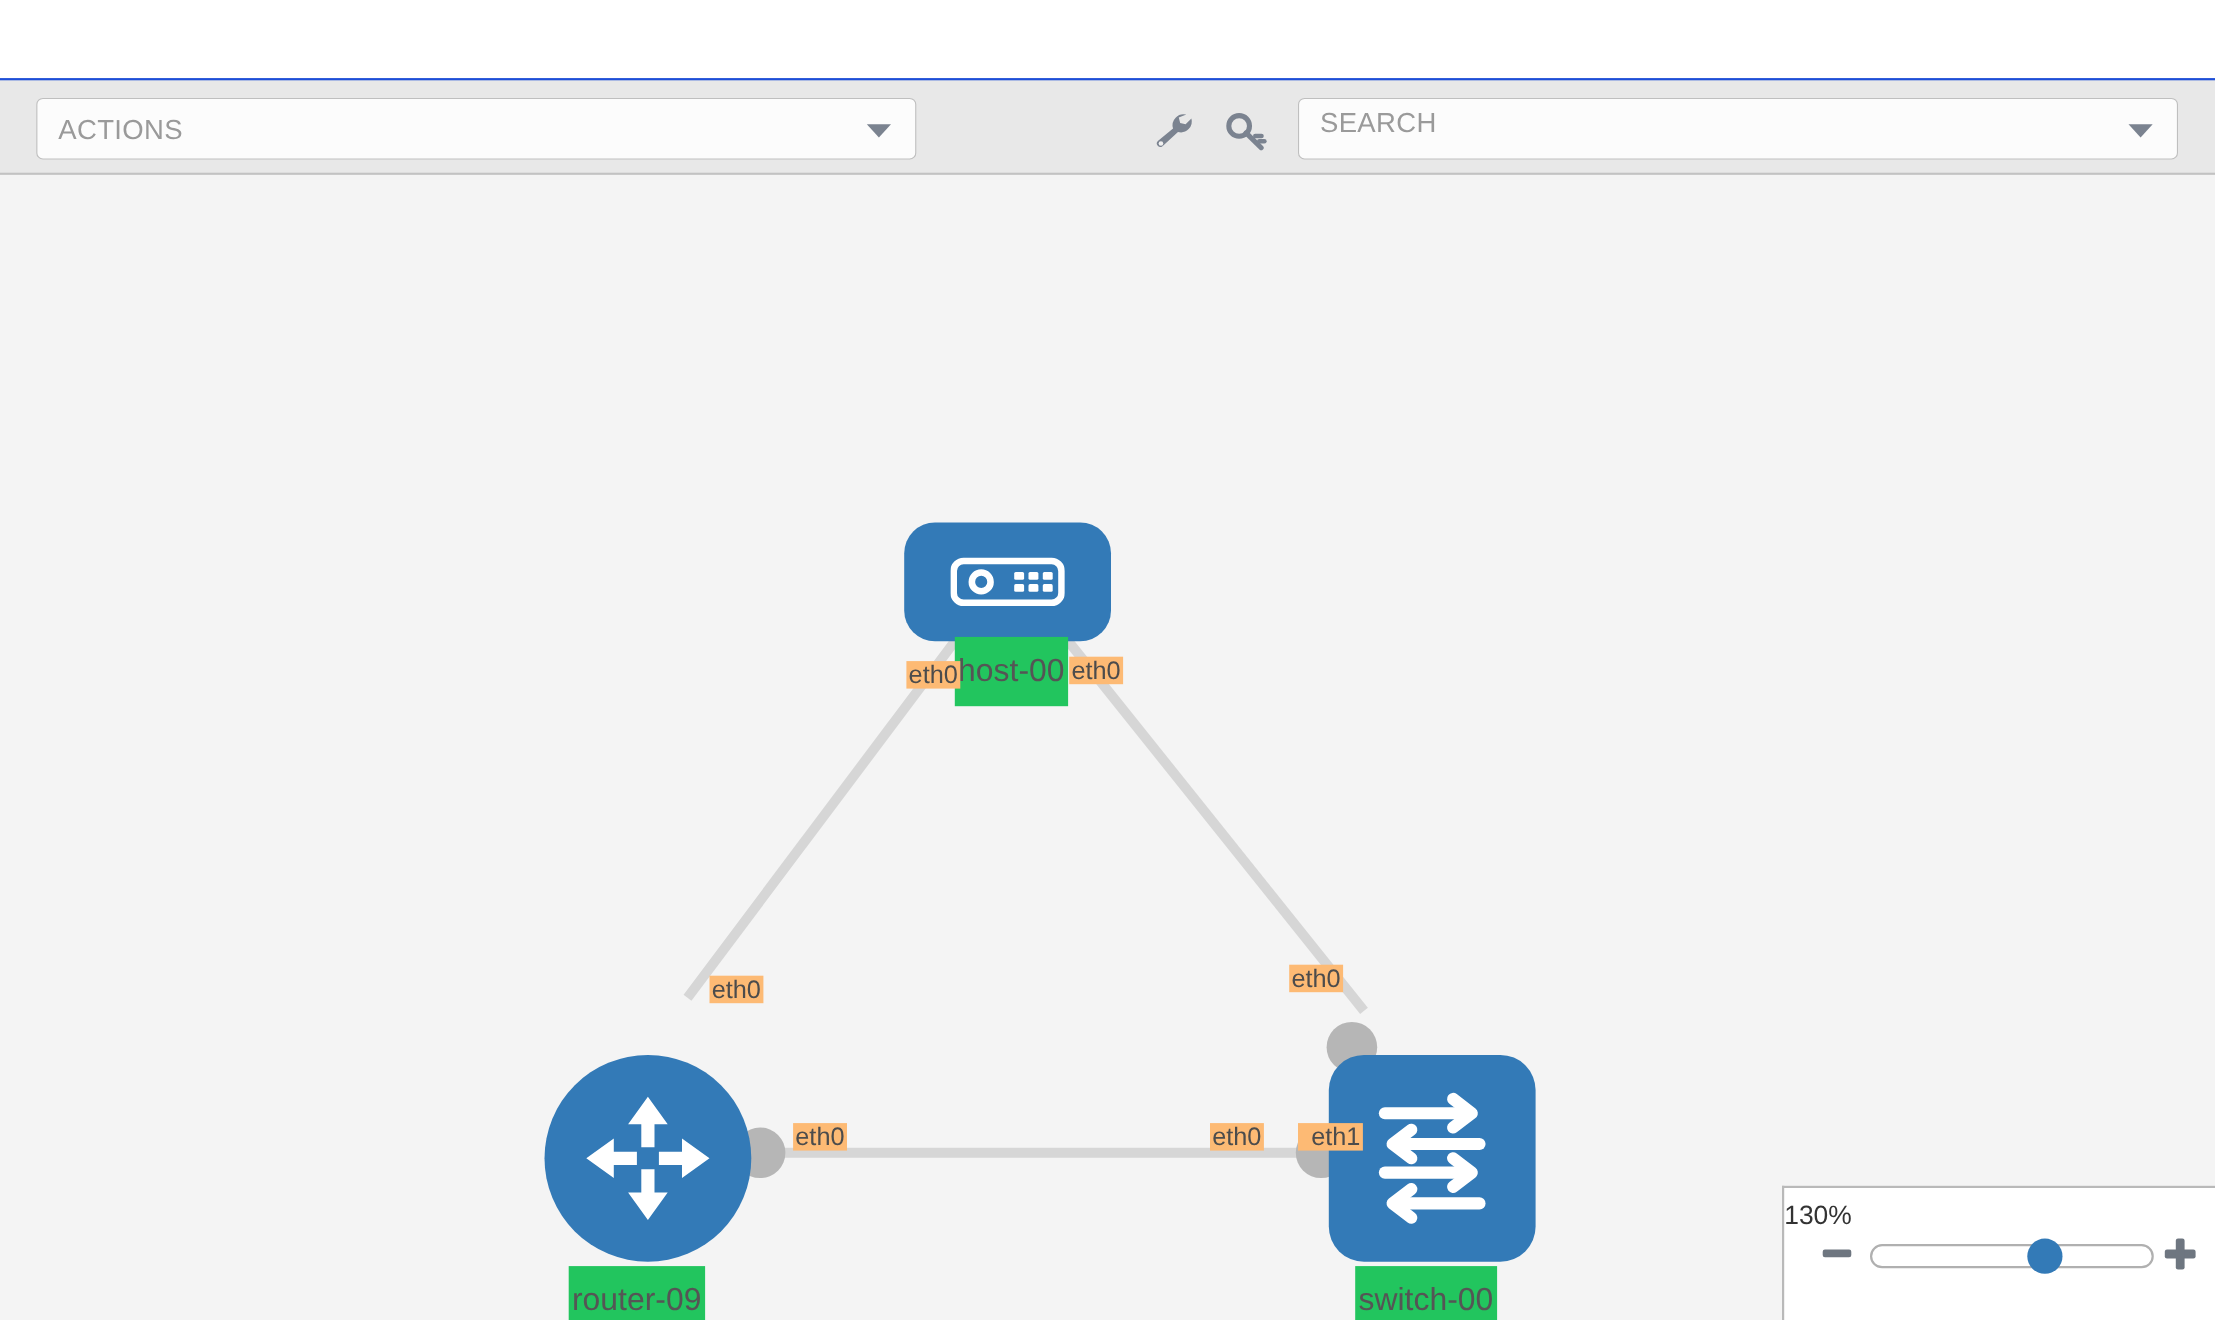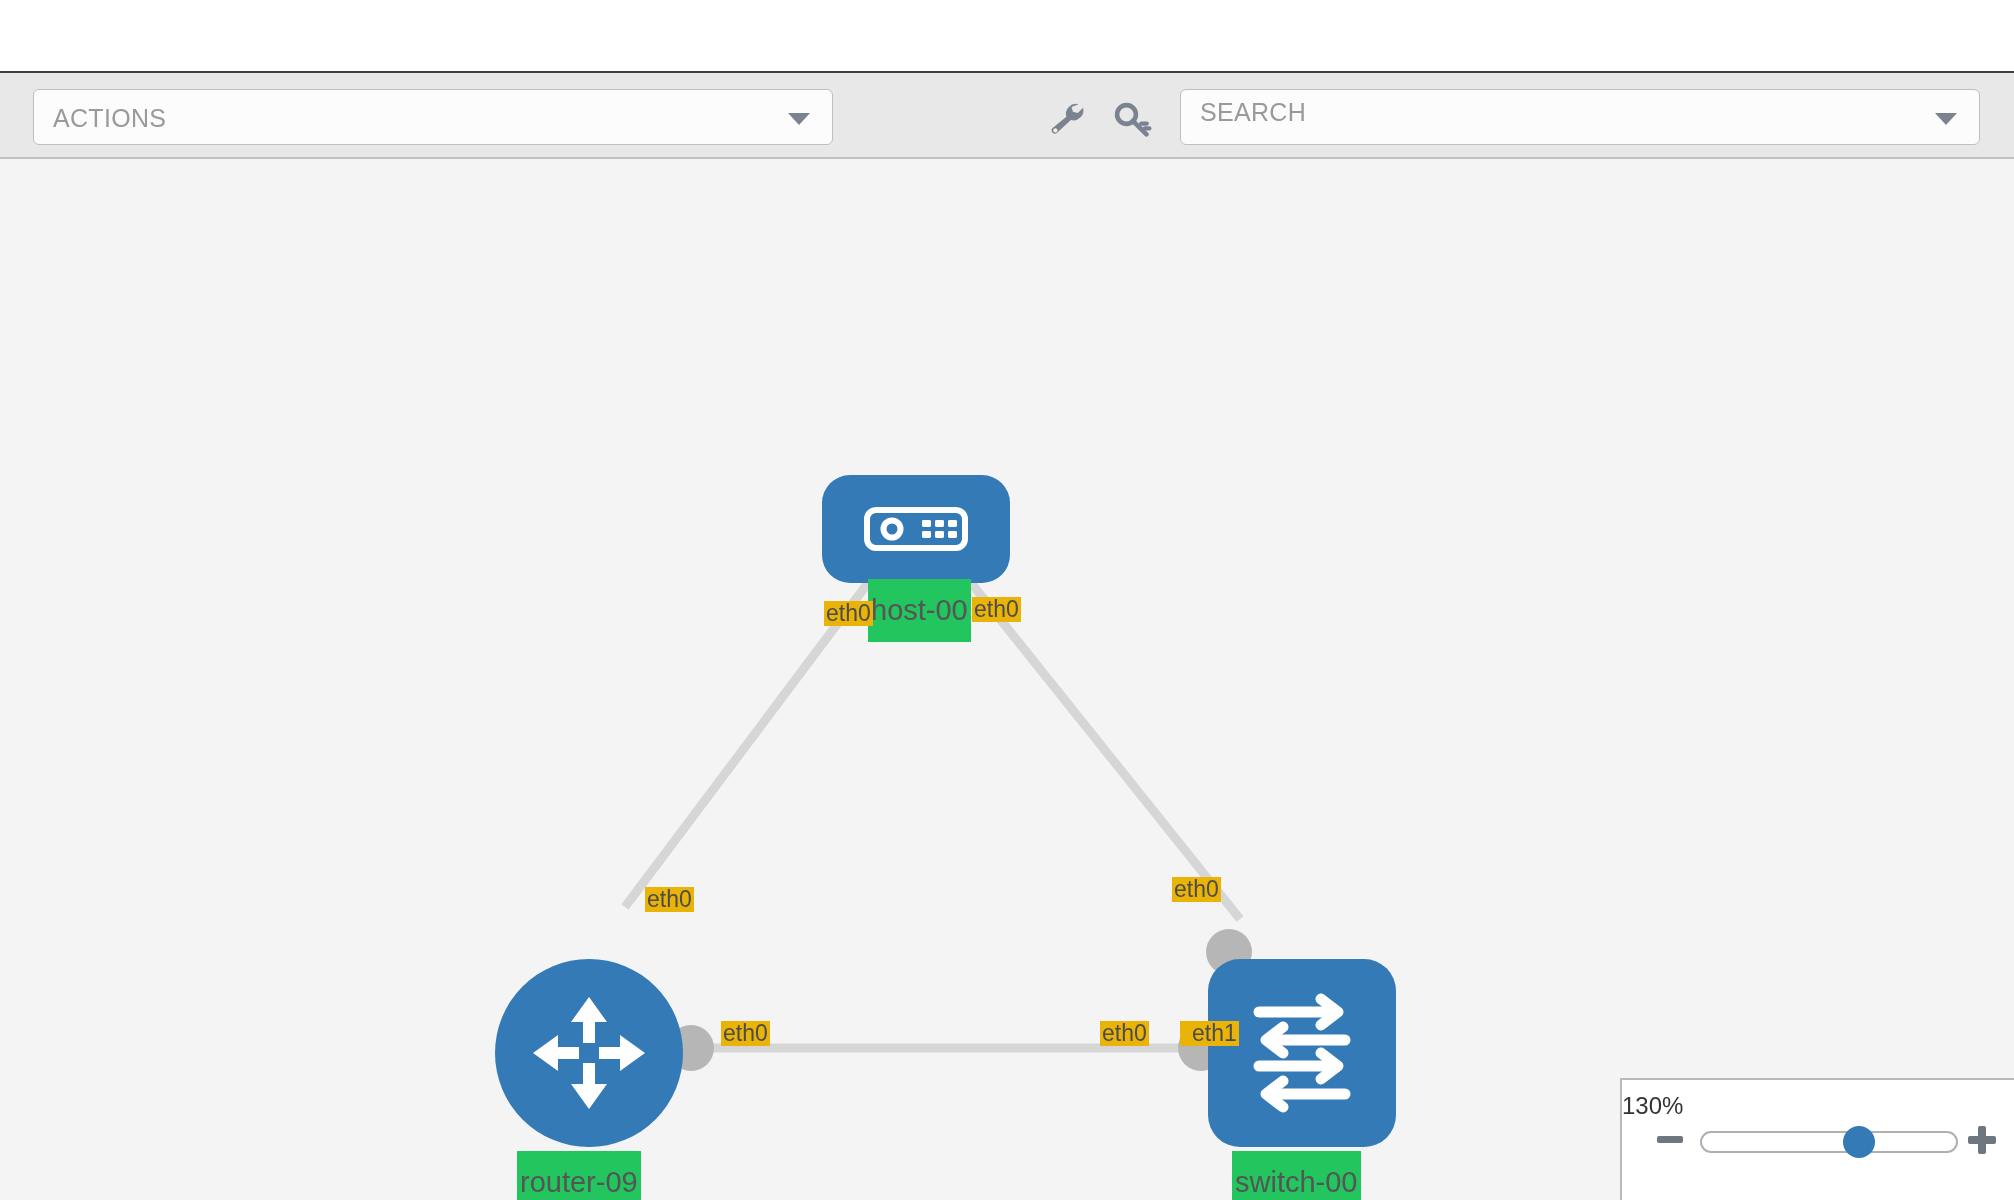--- a/index.html
+++ b/index.html
@@ -30,21 +30,21 @@
     position: absolute; left: 50%; top: 50%;
     width: 19px; height: 5.5px; background: #ffffff; border-radius: 1px;
   }
   .close-btn .x1 { transform: translate(-50%,-50%) rotate(45deg); }
   .close-btn .x2 { transform: translate(-50%,-50%) rotate(-45deg); }
 
   
   .toolbar {
     position: absolute; left: 0; top: 71px; width: 2014px; height: 88px;
     background: #e8e8e8;
-    border-top: 2px solid #404040;
+    border-top: 2px solid #1d4ed8;
     border-bottom: 2px solid #c2c2c2;
   }
   .actions-select {
     position: absolute; left: 33px; top: 16px;
     width: 800px; height: 56px;
     background: #fcfcfc; border: 1px solid #bfbfbf; border-radius: 6px;
     cursor: pointer;
   }
   .actions-select .label {
     position: absolute; left: 19px; top: 14px;
@@ -100,21 +100,21 @@
     font-size: 29px; color: #555555;
     background: #22c55e; padding: 16px 3px; line-height: 1.08;
   }
   .port {
     position: absolute; width: 46px; height: 46px; border-radius: 50%;
     background: #b6b6b6; cursor: pointer;
   }
   .edge-label {
     position: absolute; white-space: nowrap;
     font-size: 23px; color: #4c4c4c;
-    background: #eab308; padding: 0 2px; line-height: 1.08;
+    background: #fdba74; padding: 0 2px; line-height: 1.08;
   }
 
   
   .zoom-panel {
     position: absolute; left: 1620px; top: 1078px;
     width: 394px; height: 122px;
     background: #ffffff;
     border-top: 2px solid #b9b9b9;
     border-left: 2px solid #b9b9b9;
   }

